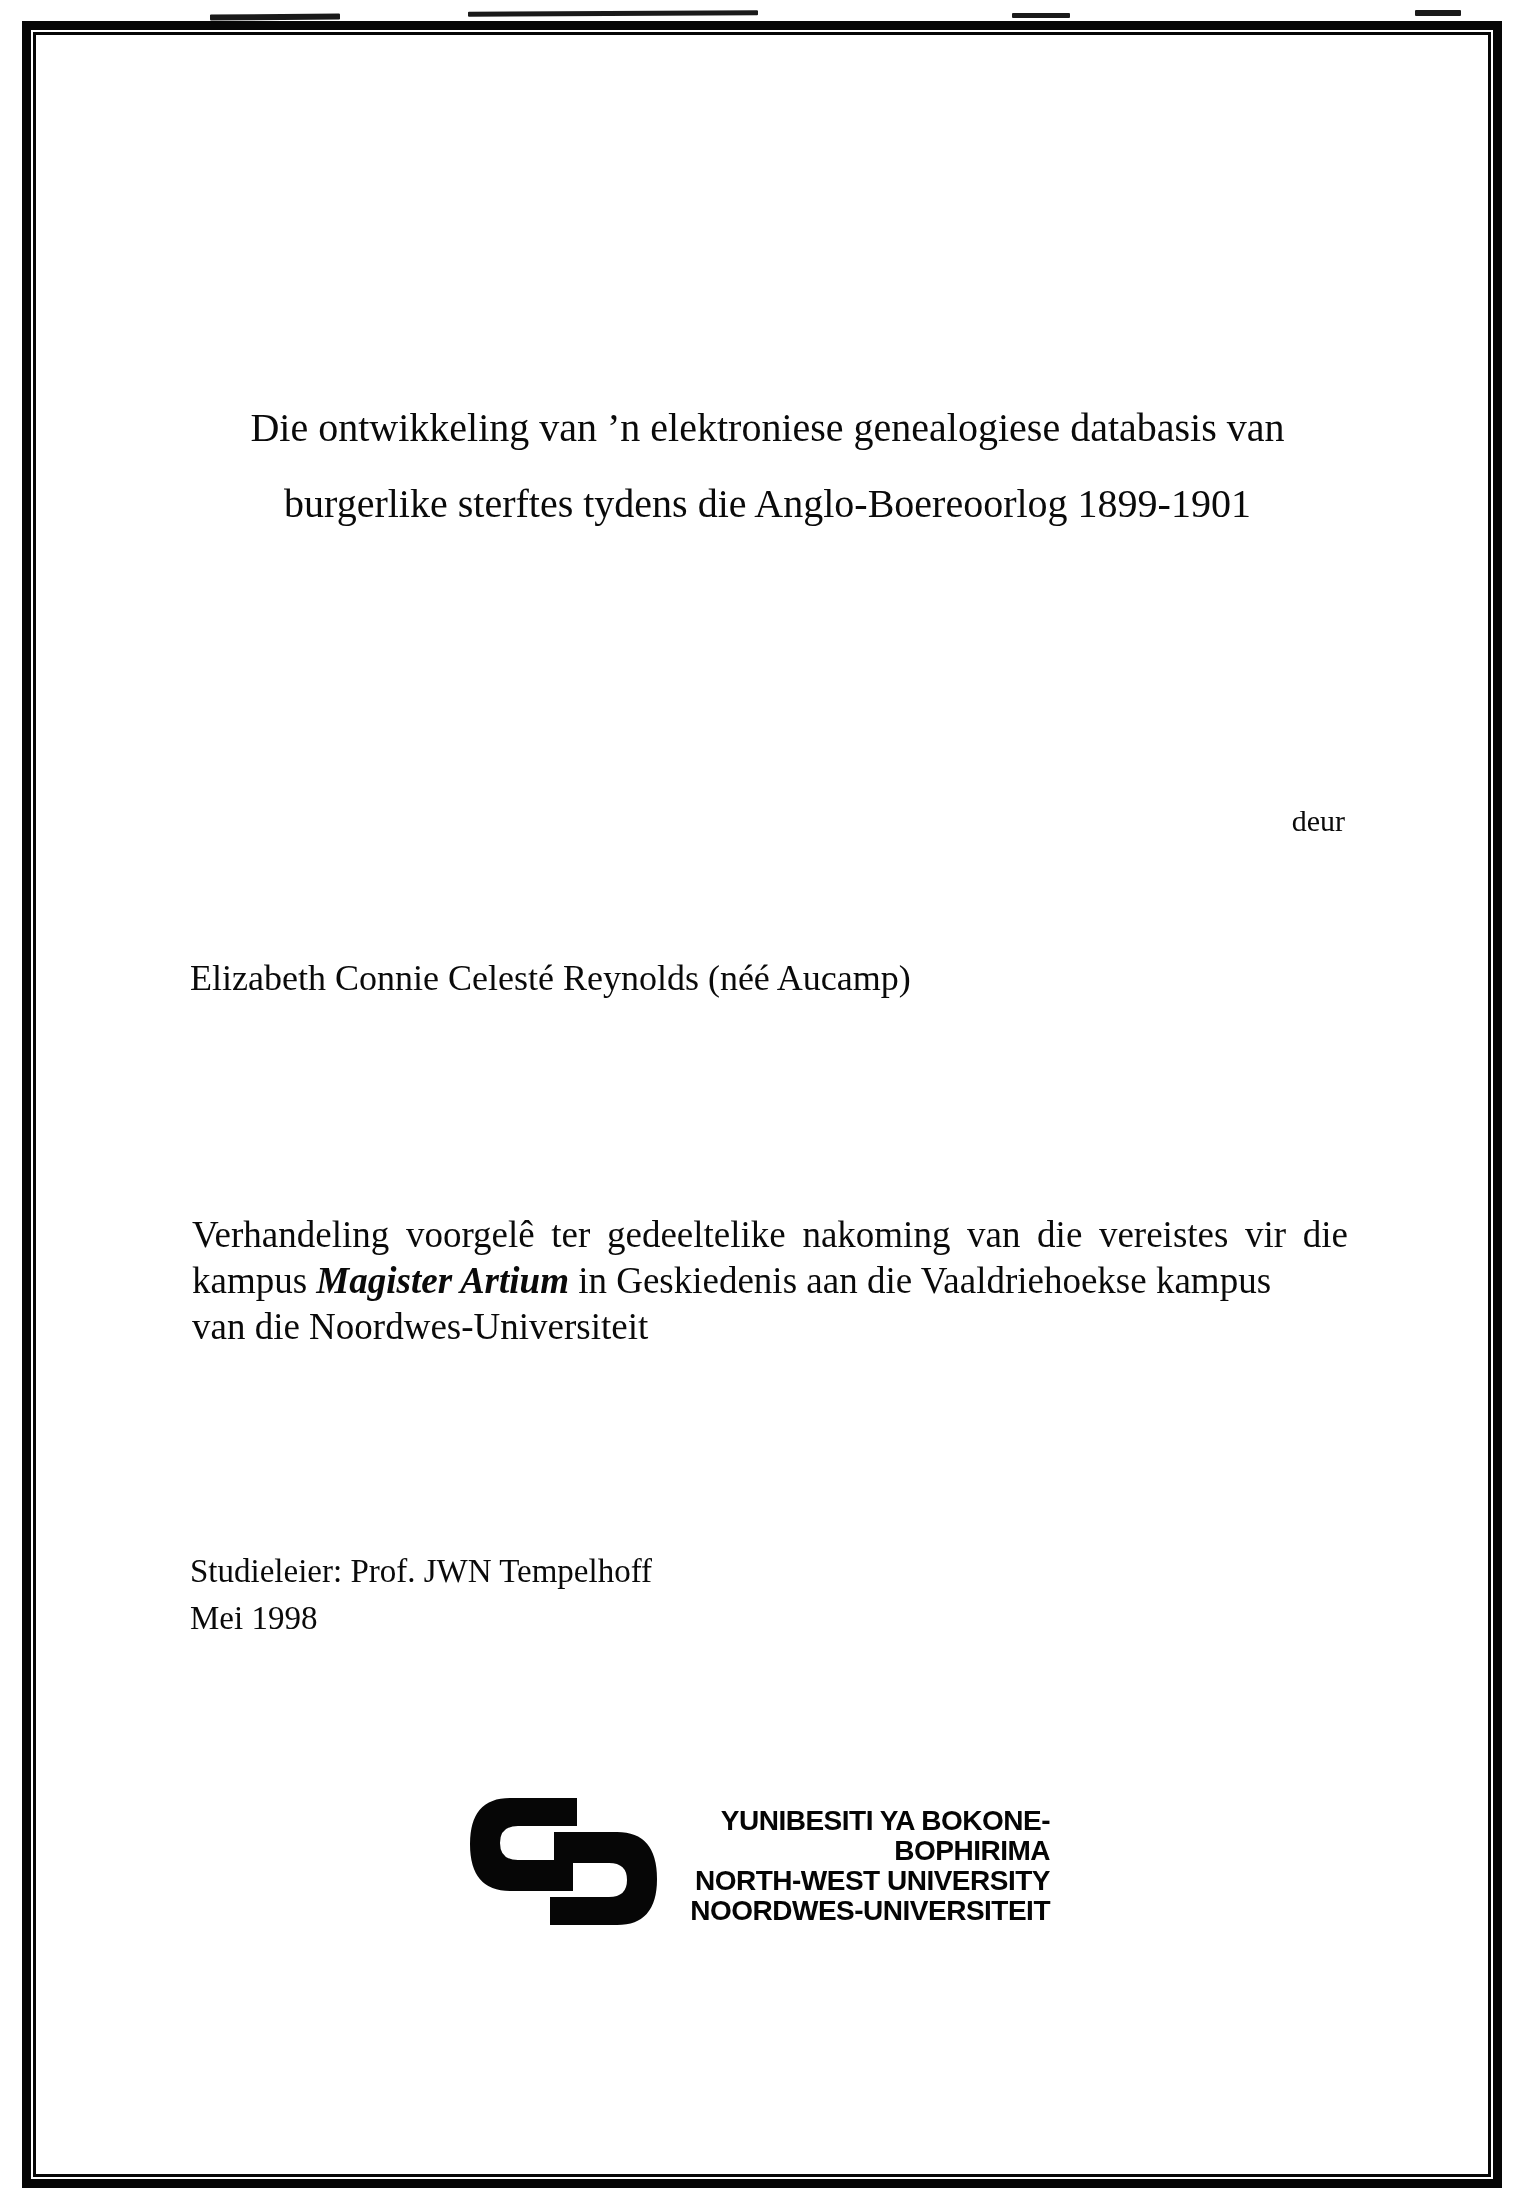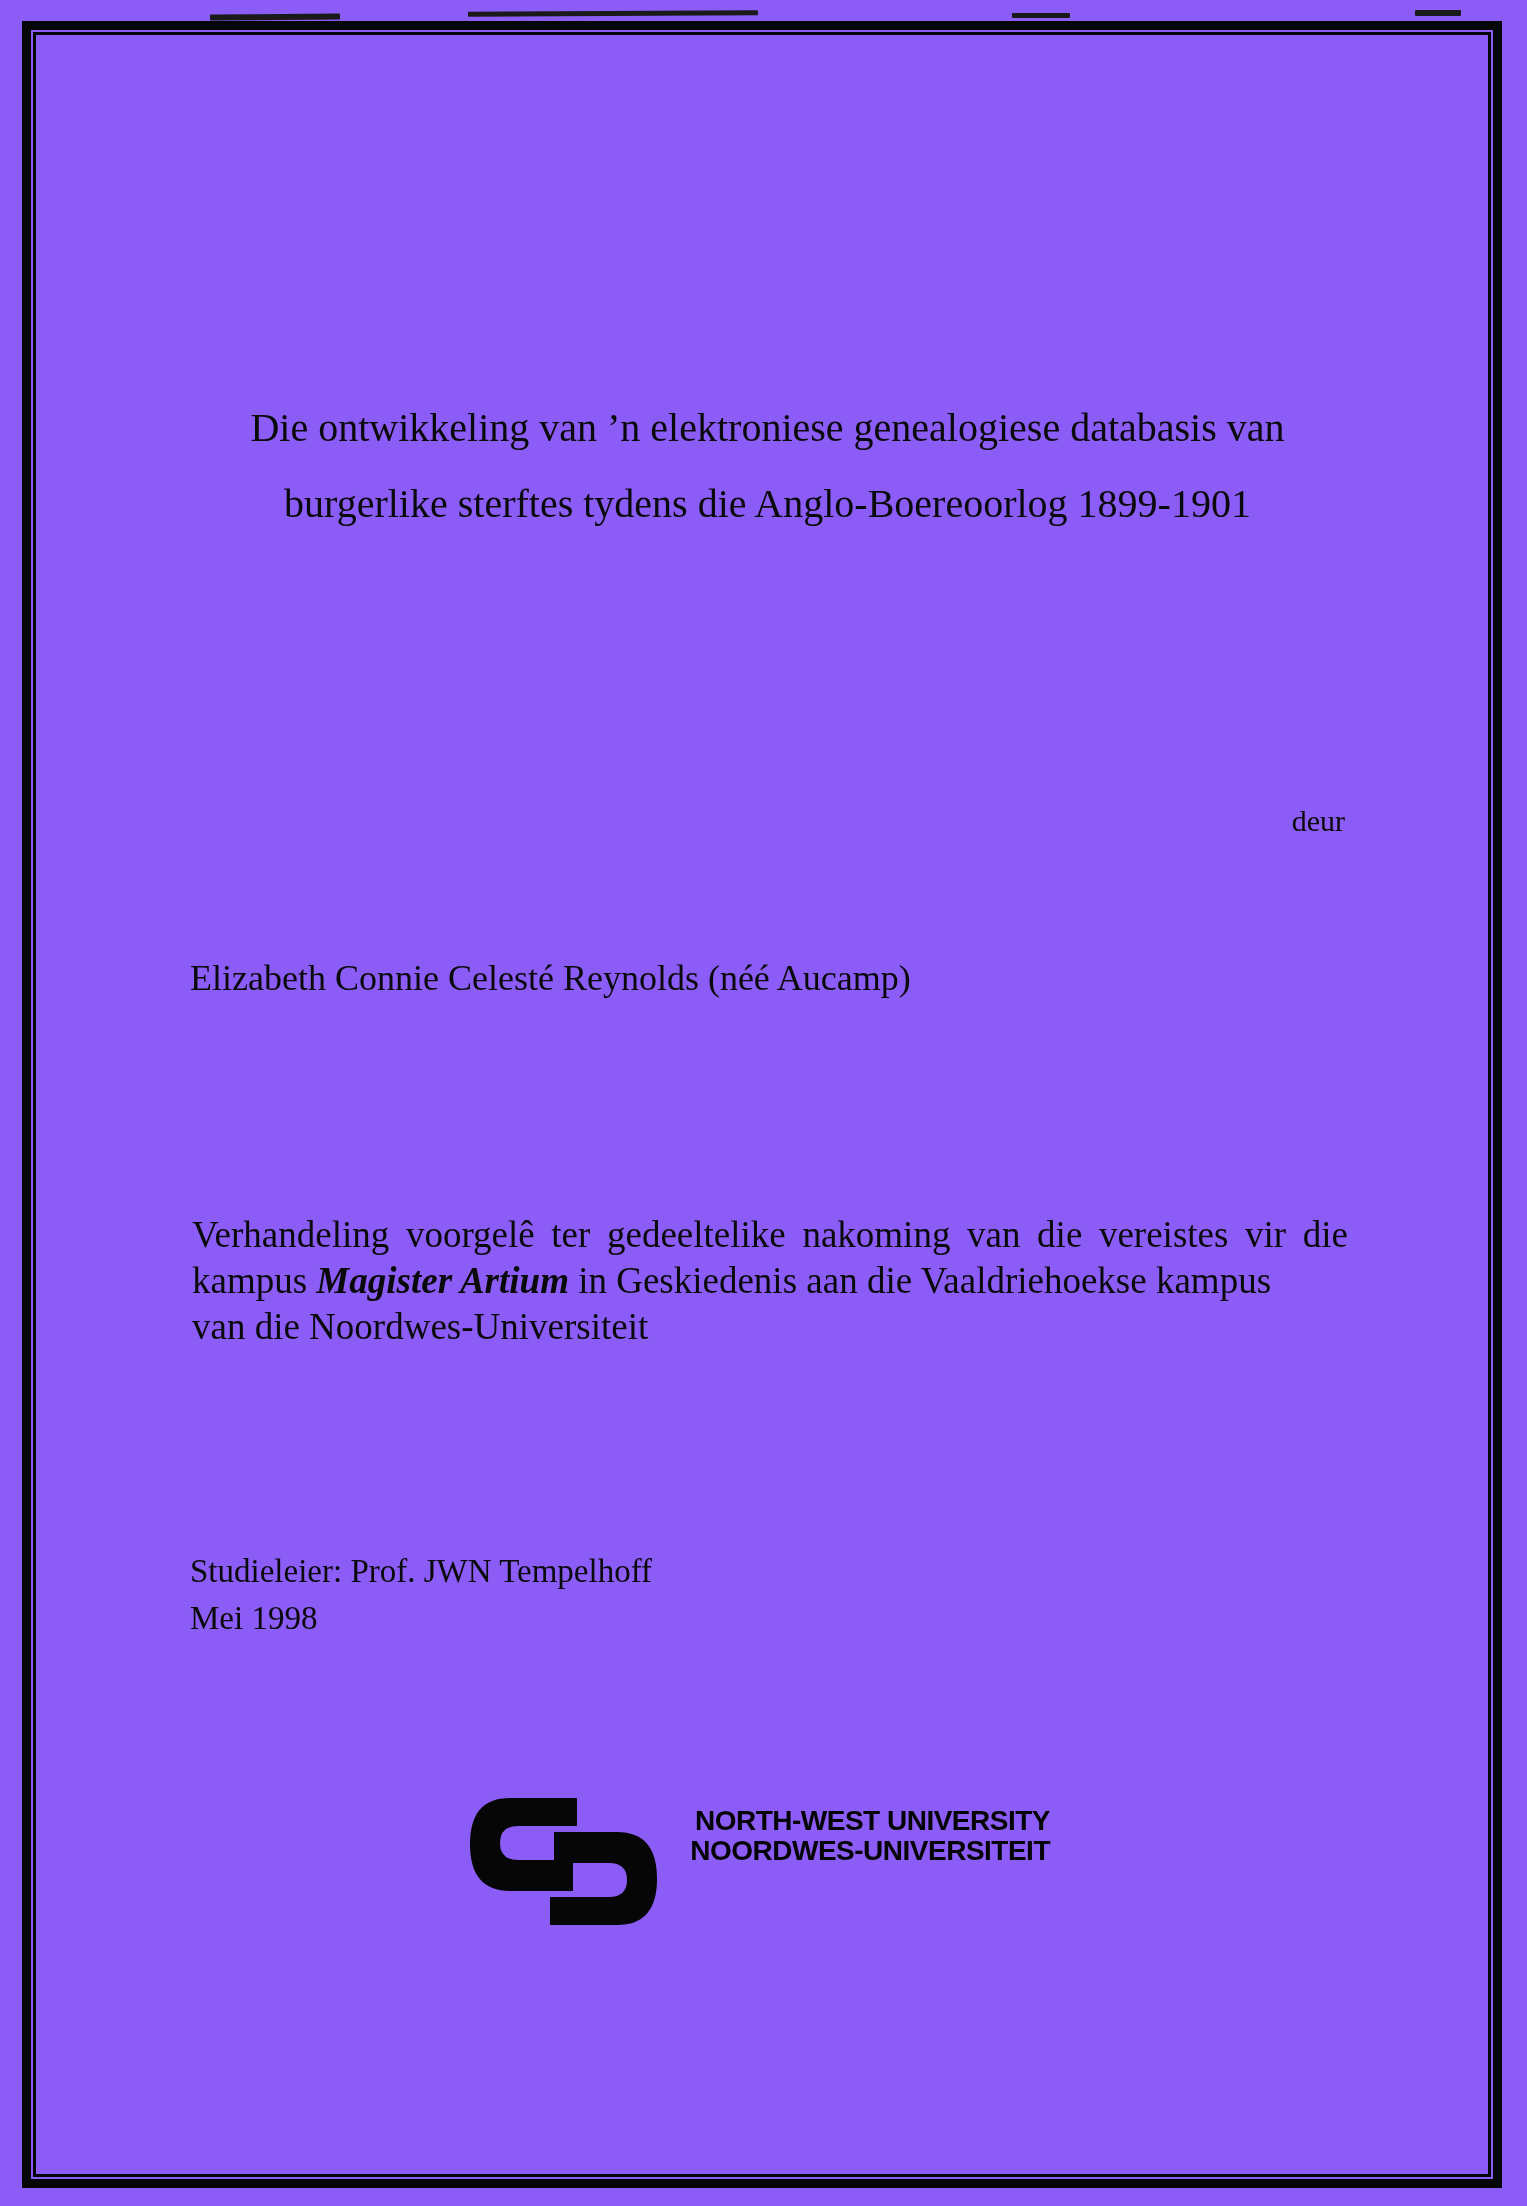--- a/index.html
+++ b/index.html
@@ -1,20 +1,20 @@
 <!DOCTYPE html>
 <html><head>
 <meta charset="utf-8">
 <style>
   html, body { margin: 0; padding: 0; background: #e8e8e8; }
   .page {
     position: relative;
     width: 1527px;
     height: 2206px;
-    background: #8b5cf6;
+    background: #ffffff;
     overflow: hidden;
     font-family: "Liberation Serif", "DejaVu Serif", serif;
     color: #0a0a0a;
   }
 
   
   .frame-outer {
     position: absolute;
     left: 22px; top: 21px; right: 25px; bottom: 18px;
     border: 9px solid #060606;
@@ -131,18 +131,19 @@
   </div>
 
   <div class="logo">
     <div class="logo-mark">
       <svg viewBox="0 0 188 128" xmlns="http://www.w3.org/2000/svg" aria-hidden="true">
         <path fill="#060606" d="M40 0 H107 V28 H48 Q30 28 30 45 Q30 62 48 62 H103 V93 H40 Q0 93 0 46 Q0 0 40 0 Z"></path>
         <path fill="#060606" transform="rotate(180 93.5 63.5)" d="M40 0 H107 V28 H48 Q30 28 30 45 Q30 62 48 62 H103 V93 H40 Q0 93 0 46 Q0 0 40 0 Z"></path>
       </svg>
     </div>
     <div class="logo-text">
+      <div>YUNIBESITI YA BOKONE-BOPHIRIMA</div>
       <div>NORTH-WEST UNIVERSITY</div>
       <div>NOORDWES-UNIVERSITEIT</div>
     </div>
   </div>
 
 </div>
 
 </body></html>

